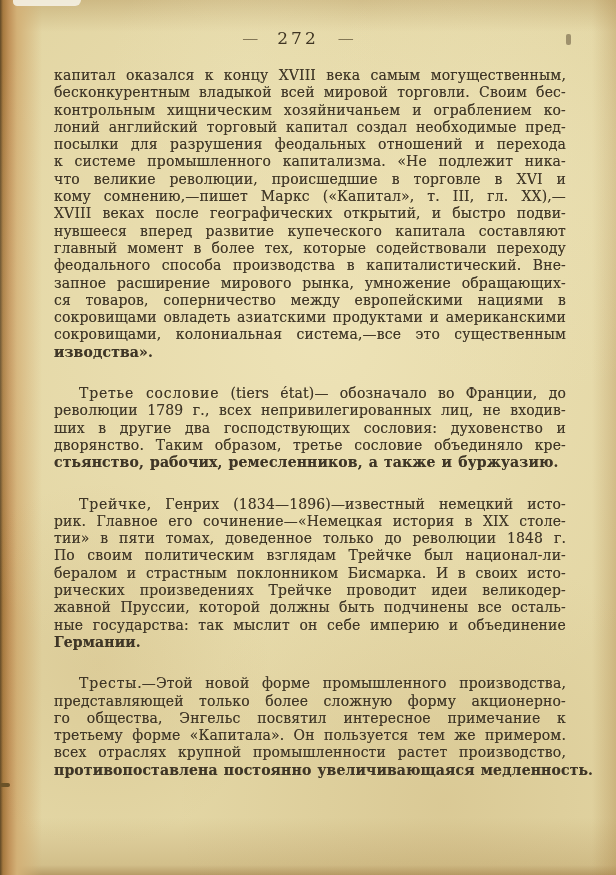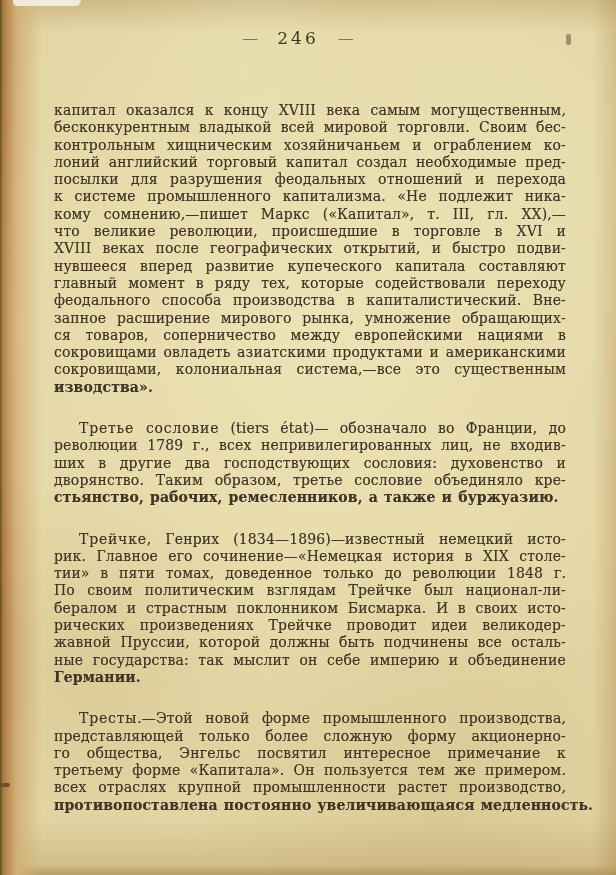--- a/index.html
+++ b/index.html
@@ -43,21 +43,20 @@
     display: flex; justify-content: center; align-items: center; gap: 19px;
     color: #4c4129; font-size: 16px;
   }
   .header .dash { color: #5c5036; opacity: 0.85; transform: scaleY(0.8); }
   .header .pagenum { font-size: 17px; letter-spacing: 3px; color: #3f3523; }
 
   .text-block {
     position: absolute; top: 67px; left: 54px; width: 512px;
     color: #3f3627; font-size: 14px;
     text-shadow: 0 0 0.5px rgba(63,54,39,0.55);
-    margin-top: 35px;
   }
   .para + .para { margin-top: 24px; }
   .line {
     height: 17.3px; line-height: 17.3px;
     text-align: justify; text-align-last: justify;
     letter-spacing: 0.15px; word-spacing: 1px;
     white-space: nowrap;
   }
   .line.last { text-align-last: auto; font-weight: bold; }
   .line.indent { text-indent: 25px; }
@@ -67,37 +66,37 @@
 <body>
 
 <div class="scan">
   <div class="paper-vignette"></div>
   <div class="white-corner"></div>
   <div class="edge-mark mark-left"></div>
   <div class="edge-mark mark-right"></div>
 
   <div class="header">
     <span class="dash">—</span>
-    <span class="pagenum">246</span>
+    <span class="pagenum">272</span>
     <span class="dash">—</span>
   </div>
 
   <div class="text-block">
       <div class="para">
         <div class="line">капитал оказался к концу XVIII века самым могущественным,</div>
         <div class="line">бесконкурентным владыкой всей мировой торговли. Своим бес-</div>
         <div class="line">контрольным хищническим хозяйничаньем и ограблением ко-</div>
         <div class="line">лоний английский торговый капитал создал необходимые пред-</div>
         <div class="line">посылки для разрушения феодальных отношений и перехода</div>
         <div class="line">к системе промышленного капитализма. «Не подлежит ника-</div>
+        <div class="line">что великие революции, происшедшие в торговле в XVI и</div>
         <div class="line">кому сомнению,—пишет Маркс («Капитал», т. III, гл. XX),—</div>
-        <div class="line">что великие революции, происшедшие в торговле в XVI и</div>
         <div class="line">XVIII веках после географических открытий, и быстро подви-</div>
         <div class="line">нувшееся вперед развитие купеческого капитала составляют</div>
-        <div class="line">главный момент в ряду тех, которые содействовали переходу</div>
+        <div class="line">главный момент в более тех, которые содействовали переходу</div>
         <div class="line">феодального способа производства в капиталистический. Вне-</div>
         <div class="line">запное расширение мирового рынка, умножение обращающих-</div>
         <div class="line">ся товаров, соперничество между европейскими нациями в</div>
         <div class="line">сокровищами овладеть азиатскими продуктами и американскими</div>
         <div class="line">сокровищами, колониальная система,—все это существенным</div>
         <div class="line last">изводства».</div>
       </div>
       <div class="para">
         <div class="line indent"><span class="term">Третье сословие</span> (tiers état)— обозначало во Франции, до</div>
         <div class="line">революции 1789 г., всех непривилегированных лиц, не входив-</div>

